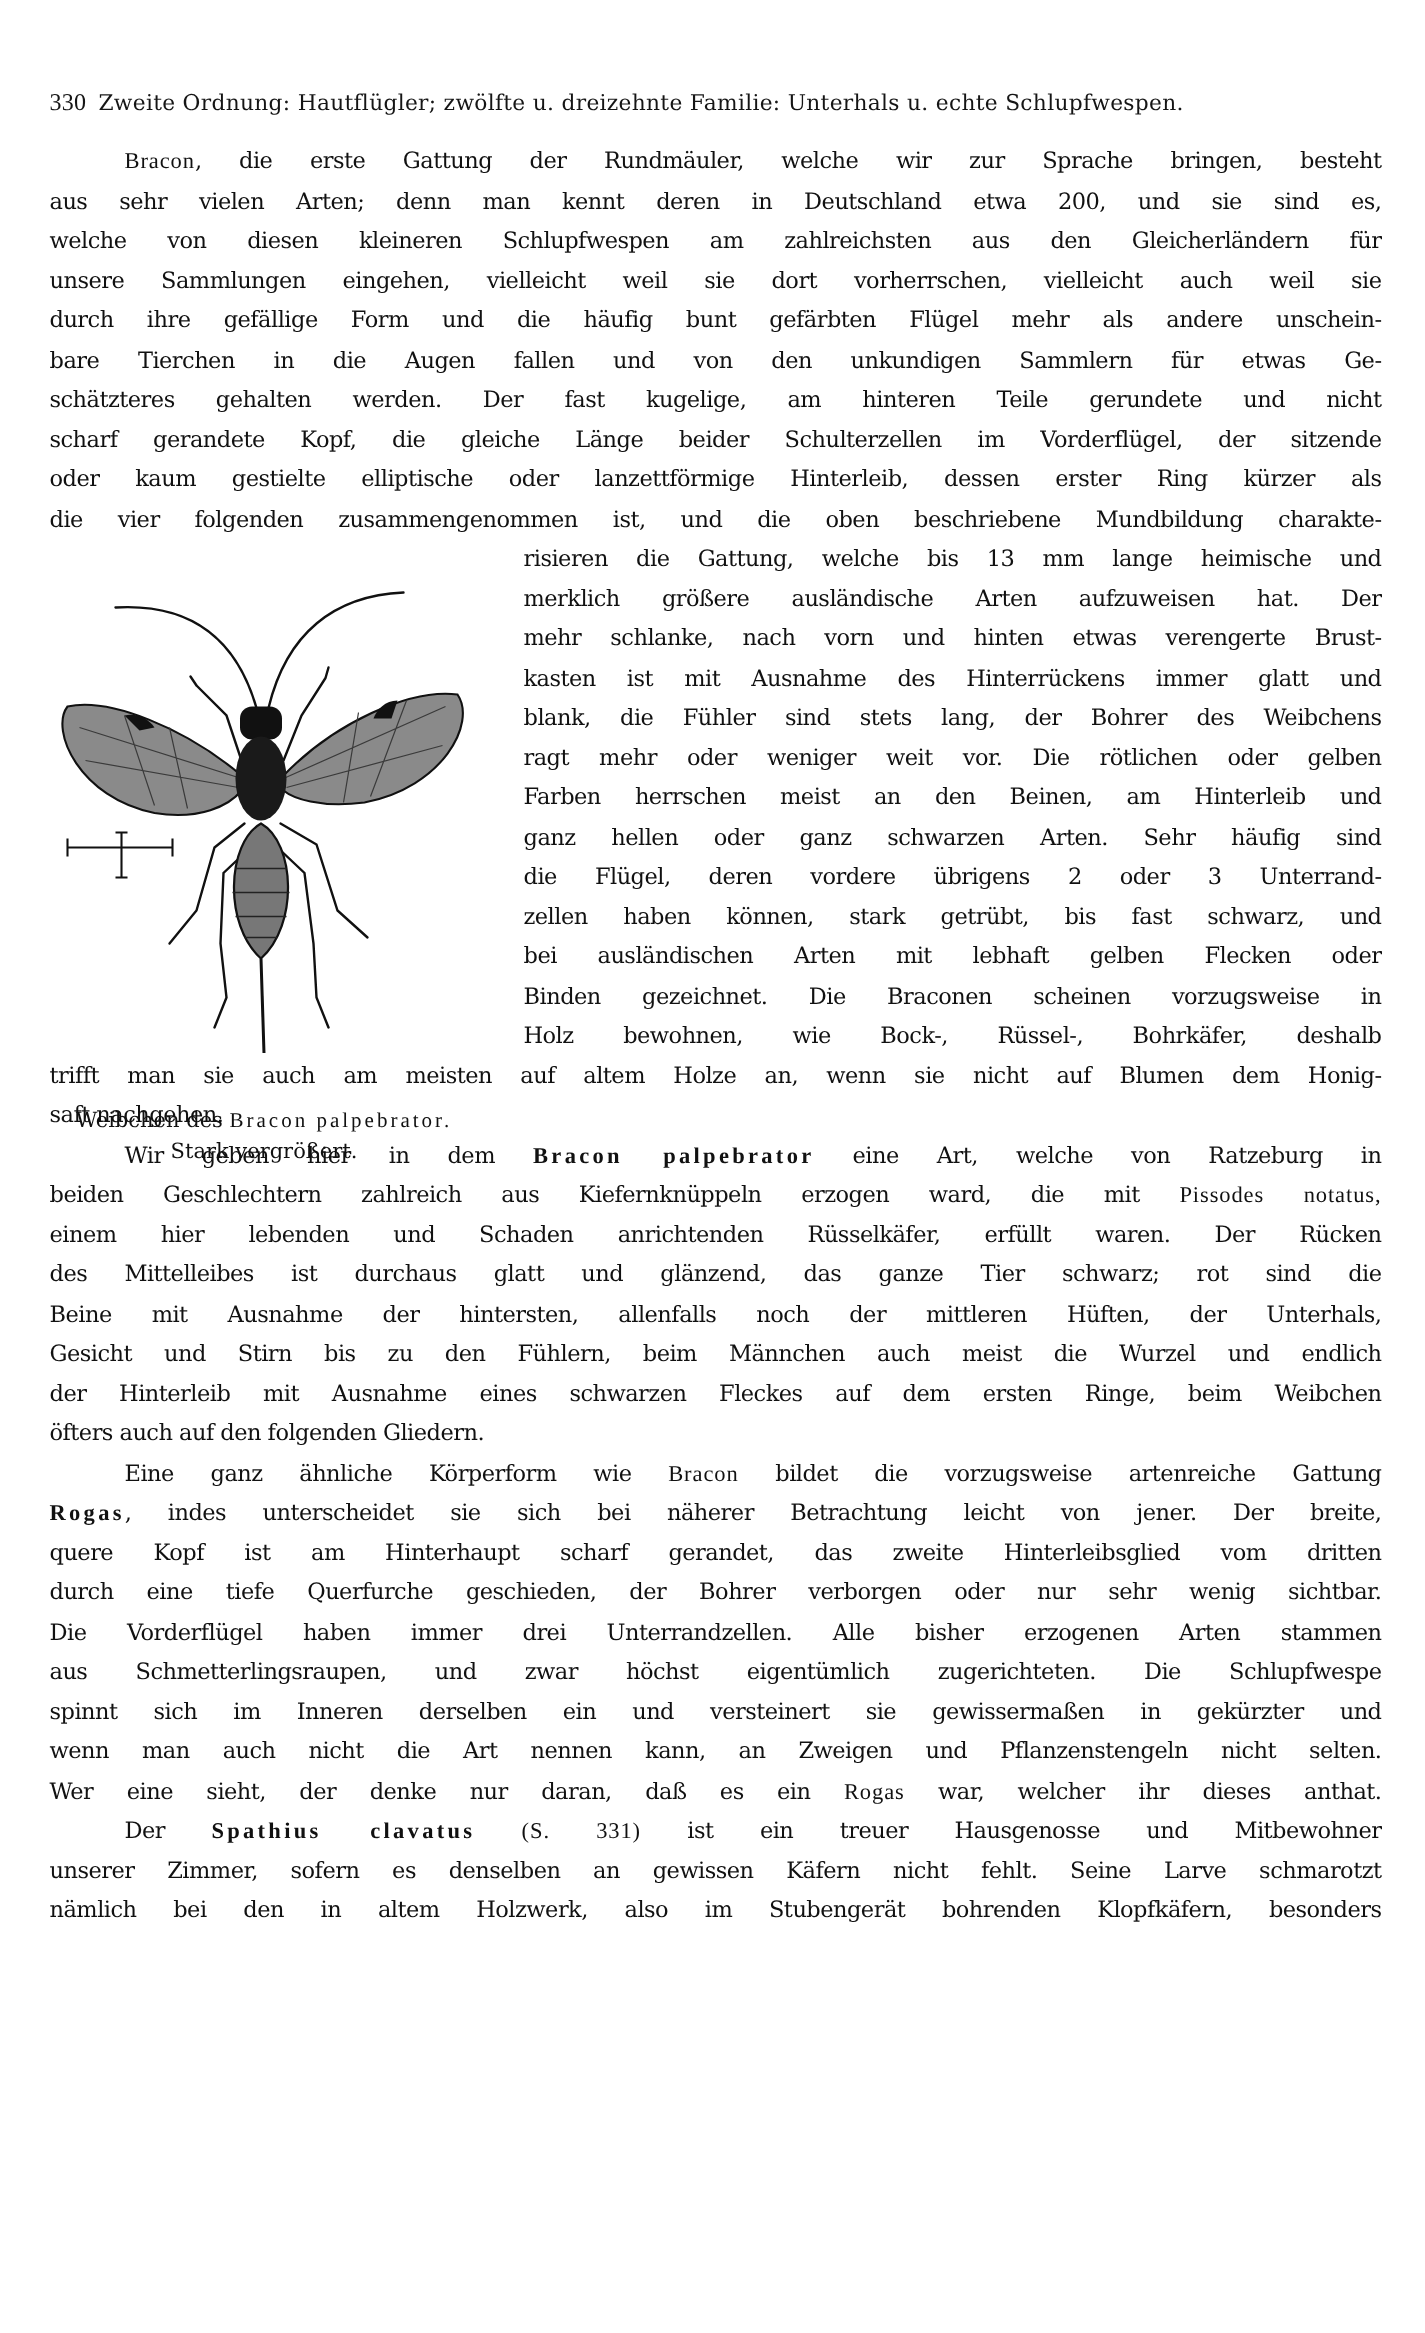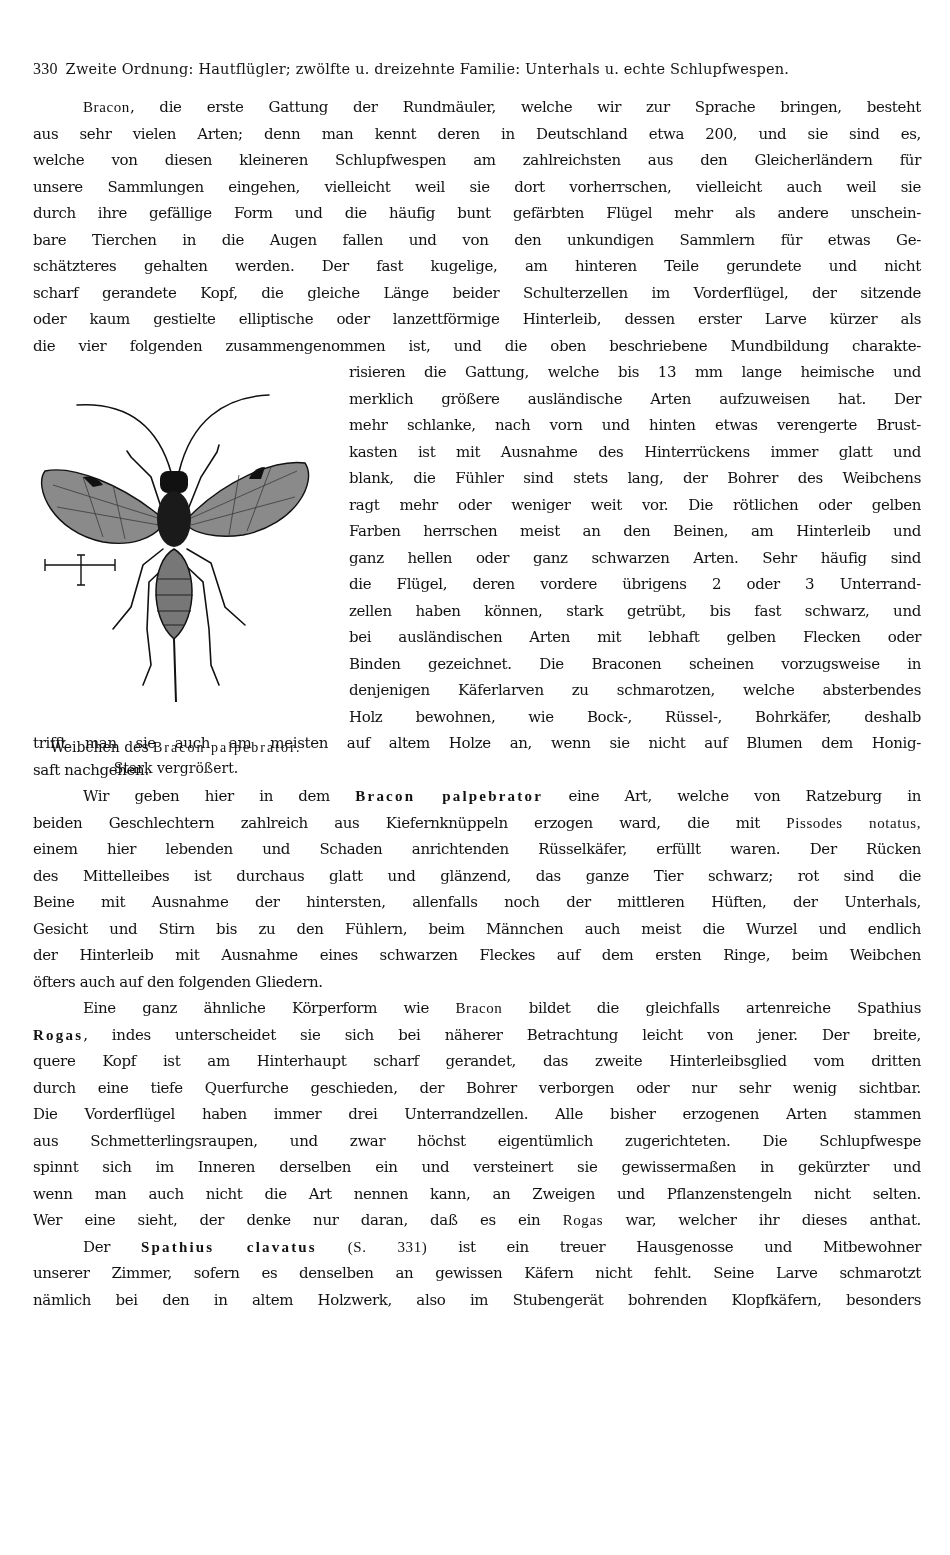--- a/index.html
+++ b/index.html
@@ -36,21 +36,21 @@
 
   <div class="body-block">
     <div class="line indent"><span class="latin">Bracon</span><span>, die erste Gattung der Rundmäuler, welche wir zur Sprache bringen, besteht</span></div>
     <div class="line">aus sehr vielen Arten; denn man kennt deren in Deutschland etwa 200, und sie sind es,</div>
     <div class="line">welche von diesen kleineren Schlupfwespen am zahlreichsten aus den Gleicherländern für</div>
     <div class="line">unsere Sammlungen eingehen, vielleicht weil sie dort vorherrschen, vielleicht auch weil sie</div>
     <div class="line">durch ihre gefällige Form und die häufig bunt gefärbten Flügel mehr als andere unschein-</div>
     <div class="line">bare Tierchen in die Augen fallen und von den unkundigen Sammlern für etwas Ge-</div>
     <div class="line">schätzteres gehalten werden. Der fast kugelige, am hinteren Teile gerundete und nicht</div>
     <div class="line">scharf gerandete Kopf, die gleiche Länge beider Schulterzellen im Vorderflügel, der sitzende</div>
-    <div class="line">oder kaum gestielte elliptische oder lanzettförmige Hinterleib, dessen erster Larve kürzer als</div>
+    <div class="line">oder kaum gestielte elliptische oder lanzettförmige Hinterleib, dessen erster Ring kürzer als</div>
     <div class="line">die vier folgenden zusammengenommen ist, und die oben beschriebene Mundbildung charakte-</div>
 
     <div class="wrap right-col">
       <div class="figure">
         <svg width="300" height="360" viewBox="0 0 300 360">
           <g stroke="#111" fill="none" stroke-width="1.6" stroke-linecap="round">
 
             <path d="M138,105 C125,60 95,35 44,38"></path>
             <path d="M146,105 C158,55 190,30 236,28"></path>
 
@@ -99,41 +99,40 @@
       <div class="line">mehr schlanke, nach vorn und hinten etwas verengerte Brust-</div>
       <div class="line">kasten ist mit Ausnahme des Hinterrückens immer glatt und</div>
       <div class="line">blank, die Fühler sind stets lang, der Bohrer des Weibchens</div>
       <div class="line">ragt mehr oder weniger weit vor. Die rötlichen oder gelben</div>
       <div class="line">Farben herrschen meist an den Beinen, am Hinterleib und</div>
       <div class="line">ganz hellen oder ganz schwarzen Arten. Sehr häufig sind</div>
       <div class="line">die Flügel, deren vordere übrigens 2 oder 3 Unterrand-</div>
       <div class="line">zellen haben können, stark getrübt, bis fast schwarz, und</div>
       <div class="line">bei ausländischen Arten mit lebhaft gelben Flecken oder</div>
       <div class="line">Binden gezeichnet. Die Braconen scheinen vorzugsweise in</div>
-      <div class="line">denjenigen Käferlarven zu schmarotzen, welche absterbendes</div>
       <div class="line">Holz bewohnen, wie Bock-, Rüssel-, Bohrkäfer, deshalb</div>
     </div>
 
     <div class="line">trifft man sie auch am meisten auf altem Holze an, wenn sie nicht auf Blumen dem Honig-</div>
     <div class="line last">saft nachgehen.</div>
   </div>
 
   <div>
     <div class="line indent"><span>Wir geben hier in dem </span><span class="spaced">Bracon palpebrator</span><span> eine Art, welche von Ratzeburg in</span></div>
     <div class="line"><span>beiden Geschlechtern zahlreich aus Kiefernknüppeln erzogen ward, die mit </span><span class="latin">Pissodes notatus,</span></div>
     <div class="line">einem hier lebenden und Schaden anrichtenden Rüsselkäfer, erfüllt waren. Der Rücken</div>
     <div class="line">des Mittelleibes ist durchaus glatt und glänzend, das ganze Tier schwarz; rot sind die</div>
     <div class="line">Beine mit Ausnahme der hintersten, allenfalls noch der mittleren Hüften, der Unterhals,</div>
     <div class="line">Gesicht und Stirn bis zu den Fühlern, beim Männchen auch meist die Wurzel und endlich</div>
     <div class="line">der Hinterleib mit Ausnahme eines schwarzen Fleckes auf dem ersten Ringe, beim Weibchen</div>
     <div class="line last">öfters auch auf den folgenden Gliedern.</div>
   </div>
 
   <div>
-    <div class="line indent"><span>Eine ganz ähnliche Körperform wie </span><span class="latin">Bracon</span><span> bildet die gleichfalls artenreiche Spathius</span></div>
+    <div class="line indent"><span>Eine ganz ähnliche Körperform wie </span><span class="latin">Bracon</span><span> bildet die vorzugsweise artenreiche Gattung</span></div>
     <div class="line"><span class="spaced">Rogas</span><span>, indes unterscheidet sie sich bei näherer Betrachtung leicht von jener. Der breite,</span></div>
     <div class="line">quere Kopf ist am Hinterhaupt scharf gerandet, das zweite Hinterleibsglied vom dritten</div>
     <div class="line">durch eine tiefe Querfurche geschieden, der Bohrer verborgen oder nur sehr wenig sichtbar.</div>
     <div class="line">Die Vorderflügel haben immer drei Unterrandzellen. Alle bisher erzogenen Arten stammen</div>
     <div class="line">aus Schmetterlingsraupen, und zwar höchst eigentümlich zugerichteten. Die Schlupfwespe</div>
     <div class="line">spinnt sich im Inneren derselben ein und versteinert sie gewissermaßen in gekürzter und</div>
     <div class="line">wenn man auch nicht die Art nennen kann, an Zweigen und Pflanzenstengeln nicht selten.</div>
     <div class="line"><span>Wer eine sieht, der denke nur daran, daß es ein </span><span class="latin">Rogas</span><span> war, welcher ihr dieses anthat.</span></div>
   </div>
 

